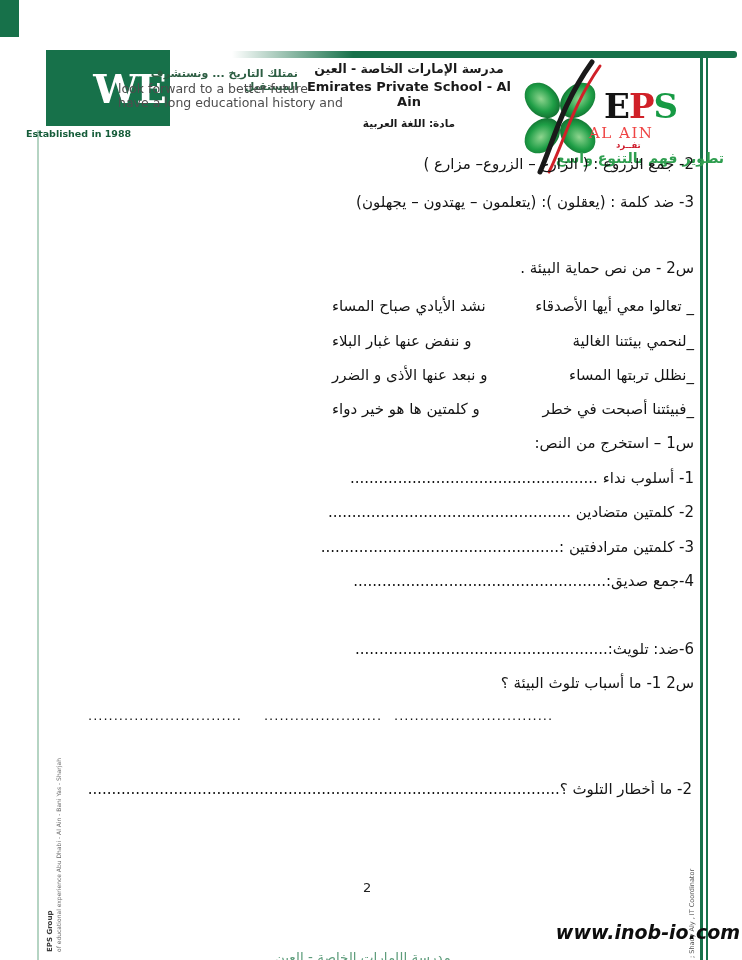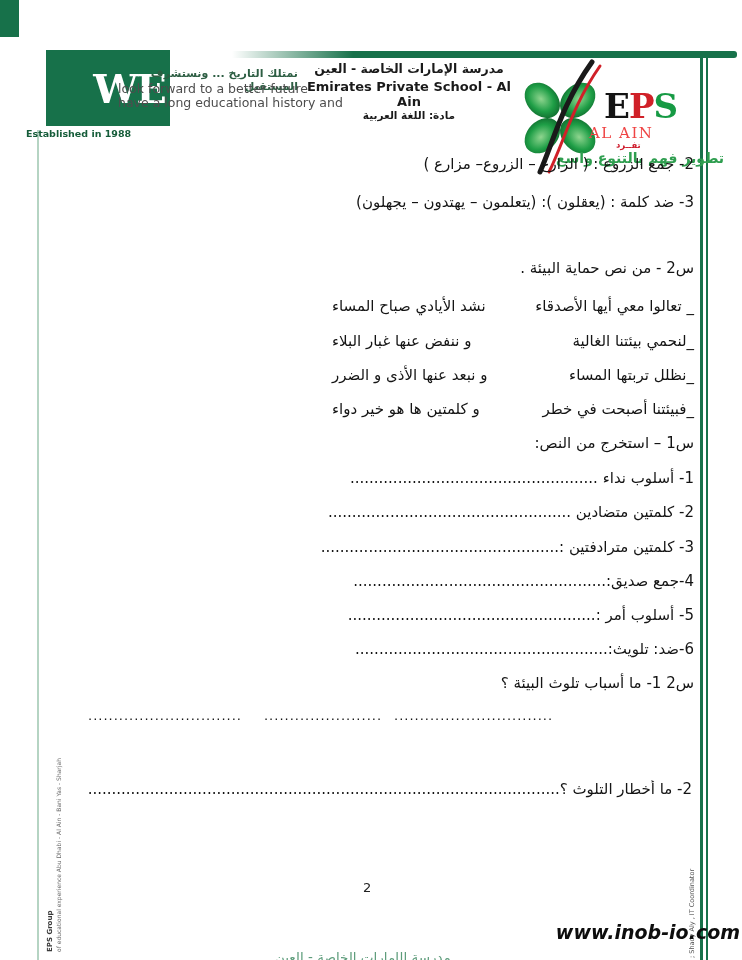--- a/index.html
+++ b/index.html
@@ -13,21 +13,21 @@
   .established{position:absolute;left:26px;top:128px;font-size:9.5px;font-weight:bold;color:#155c39;}
   .left-rule{position:absolute;left:37px;top:130px;width:2px;height:830px;background:#b5d4c3;}
   .tagline-ar{position:absolute;left:118px;top:67px;width:180px;text-align:right;direction:rtl;
               font-size:11px;font-weight:bold;color:#2d5e43;}
   .tagline-en{position:absolute;left:118px;top:82px;font-size:12.5px;line-height:14px;color:#4d4d4d;}
   .top-bar{position:absolute;left:232px;top:51px;width:505px;height:7px;border-radius:0 3px 3px 0;
            background:linear-gradient(90deg, rgba(23,113,74,0) 0%, #17714a 24%, #17714a 100%);}
   .school-block{position:absolute;left:300px;top:61px;width:218px;text-align:center;}
   .school-ar{direction:rtl;font-size:12.5px;font-weight:bold;color:#1a1a1a;}
   .school-en{font-size:13px;font-weight:bold;color:#1a1a1a;margin-top:3px;}
-  .school-subject{direction:rtl;font-size:10.5px;font-weight:bold;color:#1a1a1a;margin-top:0;}
+  .school-subject{direction:rtl;font-size:10.5px;font-weight:bold;color:#1a1a1a;margin-top:8px;}
   .right-rule{position:absolute;right:34px;top:56px;height:904px;width:8px;
               border-left:3px solid #17714a;border-right:2px solid #17714a;box-sizing:border-box;}
   .clover{position:absolute;left:512px;top:54px;width:104px;height:124px;z-index:1;}
   .eps-word{position:absolute;left:604px;top:86px;font-family:"DejaVu Serif",serif;font-weight:bold;
             font-size:34px;letter-spacing:-1px;z-index:1;}
   .eps-e{color:#141414;} .eps-p{color:#d02028;} .eps-s{color:#169a44;}
   .al-ain{position:absolute;left:589px;top:124px;font-family:"DejaVu Serif",serif;font-weight:normal;
           font-size:15px;letter-spacing:1.5px;color:#ef4444;z-index:1;}
   .slogan-red{position:absolute;left:616px;top:140px;font-size:8.5px;font-weight:bold;color:#cf2030;direction:rtl;z-index:1;}
   .slogan-green{position:absolute;left:556px;top:150px;font-size:14px;font-weight:bold;color:#2e9e4f;direction:rtl;z-index:1;}
@@ -128,21 +128,20 @@
     <span>_فبيئتنا أصبحت في خطر</span>
     <span>و كلمتين ها هو خير دواء</span>
   </div>
 
   <div class="line" style="top:434px">س1 – استخرج من النص:</div>
 
   <div class="line" style="top:469px">1- أسلوب نداء ....................................................</div>
   <div class="line" style="top:503px">2- كلمتين متضادين ...................................................</div>
   <div class="line" style="top:538px">3- كلمتين مترادفتين :..................................................</div>
   <div class="line" style="top:572px">4-جمع صديق:.....................................................</div>
-  <div class="line" style="top:606px">5- أسلوب أمر :....................................................</div>
   <div class="line" style="top:640px">6-ضد: تلويث:.....................................................</div>
 
   <div class="line" style="top:674px">س2  1- ما أسباب تلوث البيئة ؟</div>
 
   <div class="dots-row">
     <span>..............................</span>
     <span>.......................</span>
     <span>...............................</span>
   </div>
 

